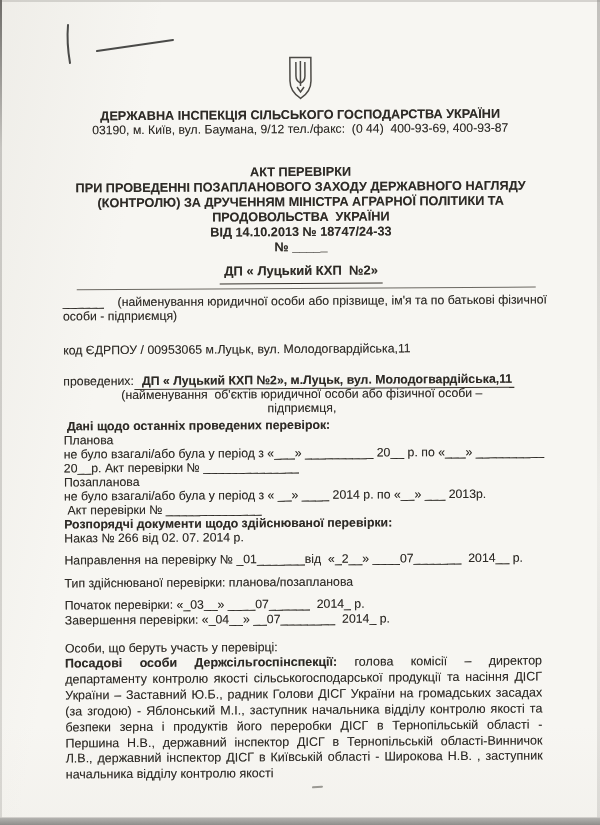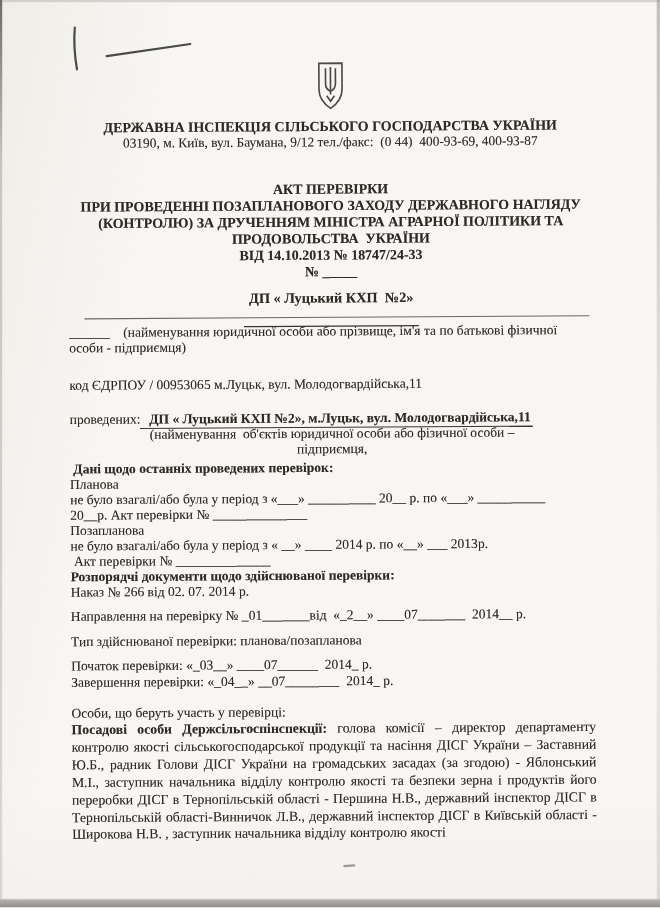--- a/index.html
+++ b/index.html
@@ -2,38 +2,38 @@
 <html><head>
 <meta charset="utf-8">
 <style>
   html,body{margin:0;padding:0;background:#e9e8e4;}
   .page{
     position:relative;width:600px;height:825px;overflow:hidden;
     background:
       linear-gradient(100deg, rgba(232,230,224,.55) 0%, rgba(249,248,245,0) 22%),
       linear-gradient(0deg, rgba(240,238,233,.6) 0%, rgba(249,248,245,0) 12%),
       #f7f6f2;
-    font-family:Liberation Serif, serif;
+    font-family:Liberation Sans, sans-serif;
     color:#2d2a26;
   }
   .content{
     position:absolute;inset:0;padding:26px 60px 0 63px;
     transform:rotate(-0.35deg);transform-origin:50% 40%;
     text-shadow:0 0 .5px rgba(75,70,62,.45);
   }
   .row{white-space:pre;font-size:12.3px;line-height:14px;}
   .c{text-align:center;}
   .b{font-weight:bold;}
   .emblem{display:flex;justify-content:center;margin-top:30px;}
   .org-name{margin-top:8px;font-size:12.7px;line-height:14px;}
   .org-addr{font-size:12.2px;line-height:14px;}
   .title-block{margin-top:29px;}
   .title-block .row{font-size:12.7px;line-height:15px;}
   .company{margin-top:8px;font-size:13px;line-height:15px;}
-  .company span{border-bottom:1.2px solid #39352f;padding:0 5px 18px 5px;}
+  .company span{border-bottom:1.2px solid #39352f;padding:0 5px 5px 5px;}
   .hrule{height:0;border-top:1px solid #6b6862;width:459px;margin:10px 0 0 14px;}
   .caption1{margin-top:5px;}
   .edrpou{margin-top:20px;}
   .checked{margin-top:17px;}
   .checked .bv{font-weight:bold;border-bottom:1.2px solid #39352f;padding:0 2px 1px 8px;}
   .mt3{margin-top:3px;} .mt8{margin-top:8px;} .mt9{margin-top:9px;} .mt14{margin-top:14px;}
   .startrow{line-height:14.5px;}
   .para{
     margin:1px 0 0 0;font-size:12.5px;line-height:15.9px;
     text-align:justify;white-space:normal;

